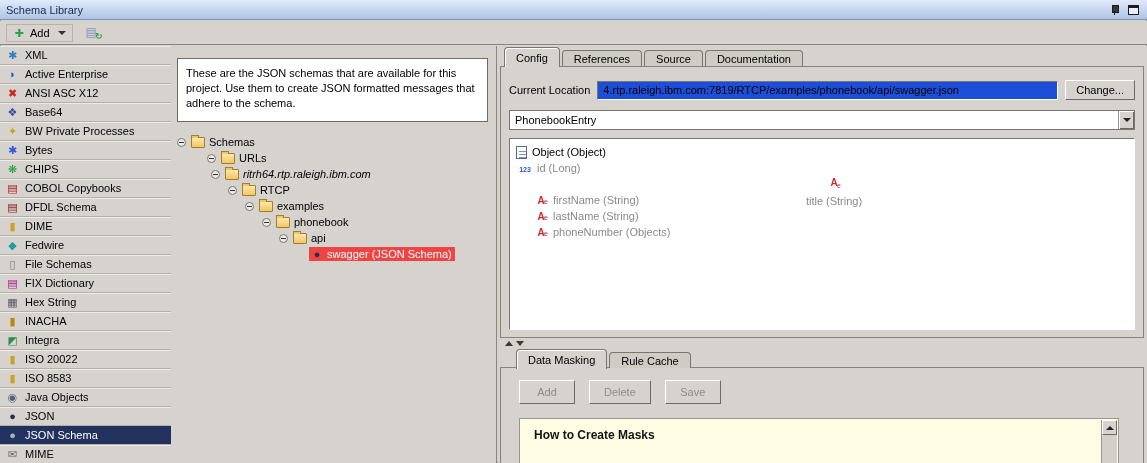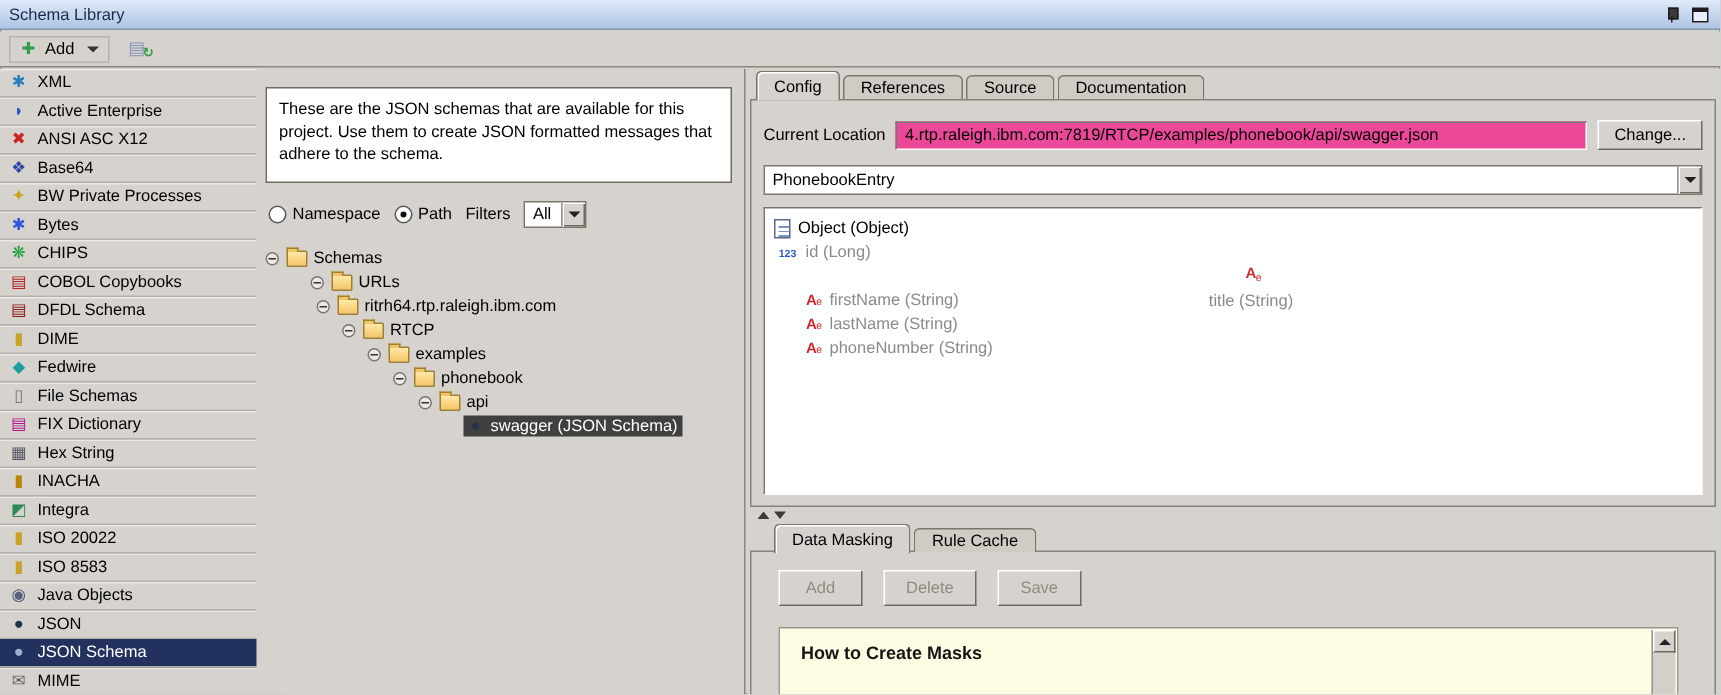--- a/index.html
+++ b/index.html
@@ -75,38 +75,38 @@
     box-shadow:inset 1px 1px 0 #fff,inset -1px -1px 0 #6e6a63}
   .arrow-down{width:0;height:0;border-left:4px solid transparent;border-right:4px solid transparent;border-top:4px solid #222}
   .arrow-up{width:0;height:0;border-left:4px solid transparent;border-right:4px solid transparent;border-bottom:4px solid #222}
   .small-combo .combo-val{min-width:24px}
   .tree{margin-top:12px}
   .tree-row{height:16px;display:flex;align-items:center;cursor:pointer}
   .handle{width:9px;height:9px;border:1px solid #777;border-radius:50%;background:#ece9e4;position:relative;flex:none;margin-right:4px}
   .handle::before{content:"";position:absolute;left:1px;top:3px;width:5px;height:1px;background:#333}
   .handle.none{visibility:hidden}
   .node-chip{display:flex;align-items:center;padding:1px 3px 1px 1px}
-  .node-chip.tree-selected{background:#404040}
+  .node-chip.tree-selected{background:#ef4444}
   .node-chip.tree-selected .node-label{color:#fff}
   .folder-icon{width:14px;height:11px;display:inline-block;position:relative;background:linear-gradient(#ffe9a8,#f3c466);
     border:1px solid #a08030;border-radius:1px;margin-right:4px;flex:none}
   .folder-icon::before{content:"";position:absolute;top:-3px;left:-1px;width:6px;height:2px;background:#f3c466;border:1px solid #a08030;border-bottom:none}
   .tree-obj-icon{width:14px;flex:0 0 14px;text-align:center;font-size:11px;margin-right:3px}
   .node-label{white-space:nowrap}
 
   
   .detail{position:absolute;top:46px;left:498px;right:0;bottom:0;background:#d6d3ce}
   .tabbar{display:flex;align-items:flex-end;height:20px;padding-left:6px;position:relative;z-index:2}
   .tab{border:1px solid #7a766e;border-bottom:none;border-radius:4px 4px 0 0;padding:2px 11px 2px;background:#cfccc5;
     margin-right:2px;height:16px;line-height:12px;cursor:pointer;white-space:nowrap}
   .tab.active{background:#d6d3ce;height:20px;padding-top:4px;margin-bottom:-1px;box-shadow:inset 1px 1px 0 #fff}
   .config-panel{position:absolute;left:2px;right:3px;top:20px;height:272px;border:1px solid #87837c;background:#d6d3ce;z-index:1}
   .loc-row{display:flex;align-items:center;gap:7px;margin:13px 8px 0 8px}
   .loc-label{white-space:nowrap}
-  .loc-input{flex:1;height:19px;border:1px solid #7a766e;border-right-color:#fff;border-bottom-color:#fff;background:#ec4899;
+  .loc-input{flex:1;height:19px;border:1px solid #7a766e;border-right-color:#fff;border-bottom-color:#fff;background:#1d4ed8;
     font:11px "Liberation Sans","DejaVu Sans",sans-serif;padding:1px 5px;color:#000}
   .btn{background:#d6d3ce;border:1px solid #6e6a63;border-top-color:#fff;border-left-color:#fff;
     font:11px "Liberation Sans","DejaVu Sans",sans-serif;cursor:pointer}
   .btn.change{height:20px;padding:0 10px}
   .entry-combo{margin:10px 8px 0 8px;height:20px}
   .entry-combo .combo-val{flex:1;padding-top:3px}
   .object-panel{margin:8px 8px 0 8px;height:192px;background:#fff;border:1px solid #7a766e;border-right-color:#fff;border-bottom-color:#fff;
     padding-top:5px;overflow:hidden}
   .obj-row{height:16px;display:flex;align-items:center;gap:5px;cursor:pointer}
   .obj-row.dim .obj-label{color:#8a8a8a}
@@ -245,53 +245,36 @@
         <span class="sb-label">JSON Schema</span>
       </div>
       <div class="sb-item">
         <span class="sb-icon mime-icon"></span>
         <span class="sb-label">MIME</span>
       </div>
     </div>
 
   <div class="browser">
     <div class="desc">These are the JSON schemas that are available for this project. Use them to create JSON formatted messages that adhere to the schema.</div>
-    <div class="filter-row">
-      <span class="radio">
-        <span class="rb"></span>
-        <span>Namespace</span>
-      </span>
-      <span class="radio">
-        <span class="rb checked"></span>
-        <span>Path</span>
-      </span>
-      <span>Filters</span>
-      <span class="combo small-combo">
-        <span class="combo-val">All</span>
-        <span class="combo-btn">
-          <span class="arrow-down"></span>
-        </span>
-      </span>
-    </div>
     <div class="tree" id="browser-tree">
         <div class="tree-row" style="padding-left: 6px;">
           <span class="handle"></span>
           <span class="node-chip">
             <span class="folder-icon"></span>
             <span class="node-label">Schemas</span>
           </span>
         </div>
         <div class="tree-row" style="padding-left: 36px;">
           <span class="handle"></span>
           <span class="node-chip">
             <span class="folder-icon"></span>
             <span class="node-label">URLs</span>
           </span>
         </div>
-        <div class="tree-row" style="padding-left: 40px;">
+        <div class="tree-row" style="padding-left: 40px; font-style: italic;">
           <span class="handle"></span>
           <span class="node-chip">
             <span class="folder-icon"></span>
             <span class="node-label">ritrh64.rtp.raleigh.ibm.com</span>
           </span>
         </div>
         <div class="tree-row" style="padding-left: 57px;">
           <span class="handle"></span>
           <span class="node-chip">
             <span class="folder-icon"></span>
@@ -365,21 +348,21 @@
           <div class="obj-row dim" style="padding-left: 24px;">
             <span class="obj-icon string-icon"></span>
             <span class="obj-label">firstName (String)</span>
           </div>
           <div class="obj-row dim" style="padding-left: 24px;">
             <span class="obj-icon string-icon"></span>
             <span class="obj-label">lastName (String)</span>
           </div>
           <div class="obj-row dim" style="padding-left: 24px;">
             <span class="obj-icon string-icon"></span>
-            <span class="obj-label">phoneNumber (String)</span>
+            <span class="obj-label">phoneNumber (Objects)</span>
           </div>
         </div>
     </div>
 
     <div class="splitter">
       <span class="split-up"></span>
       <span class="split-down"></span>
     </div>
 
     <div class="mask-section">

